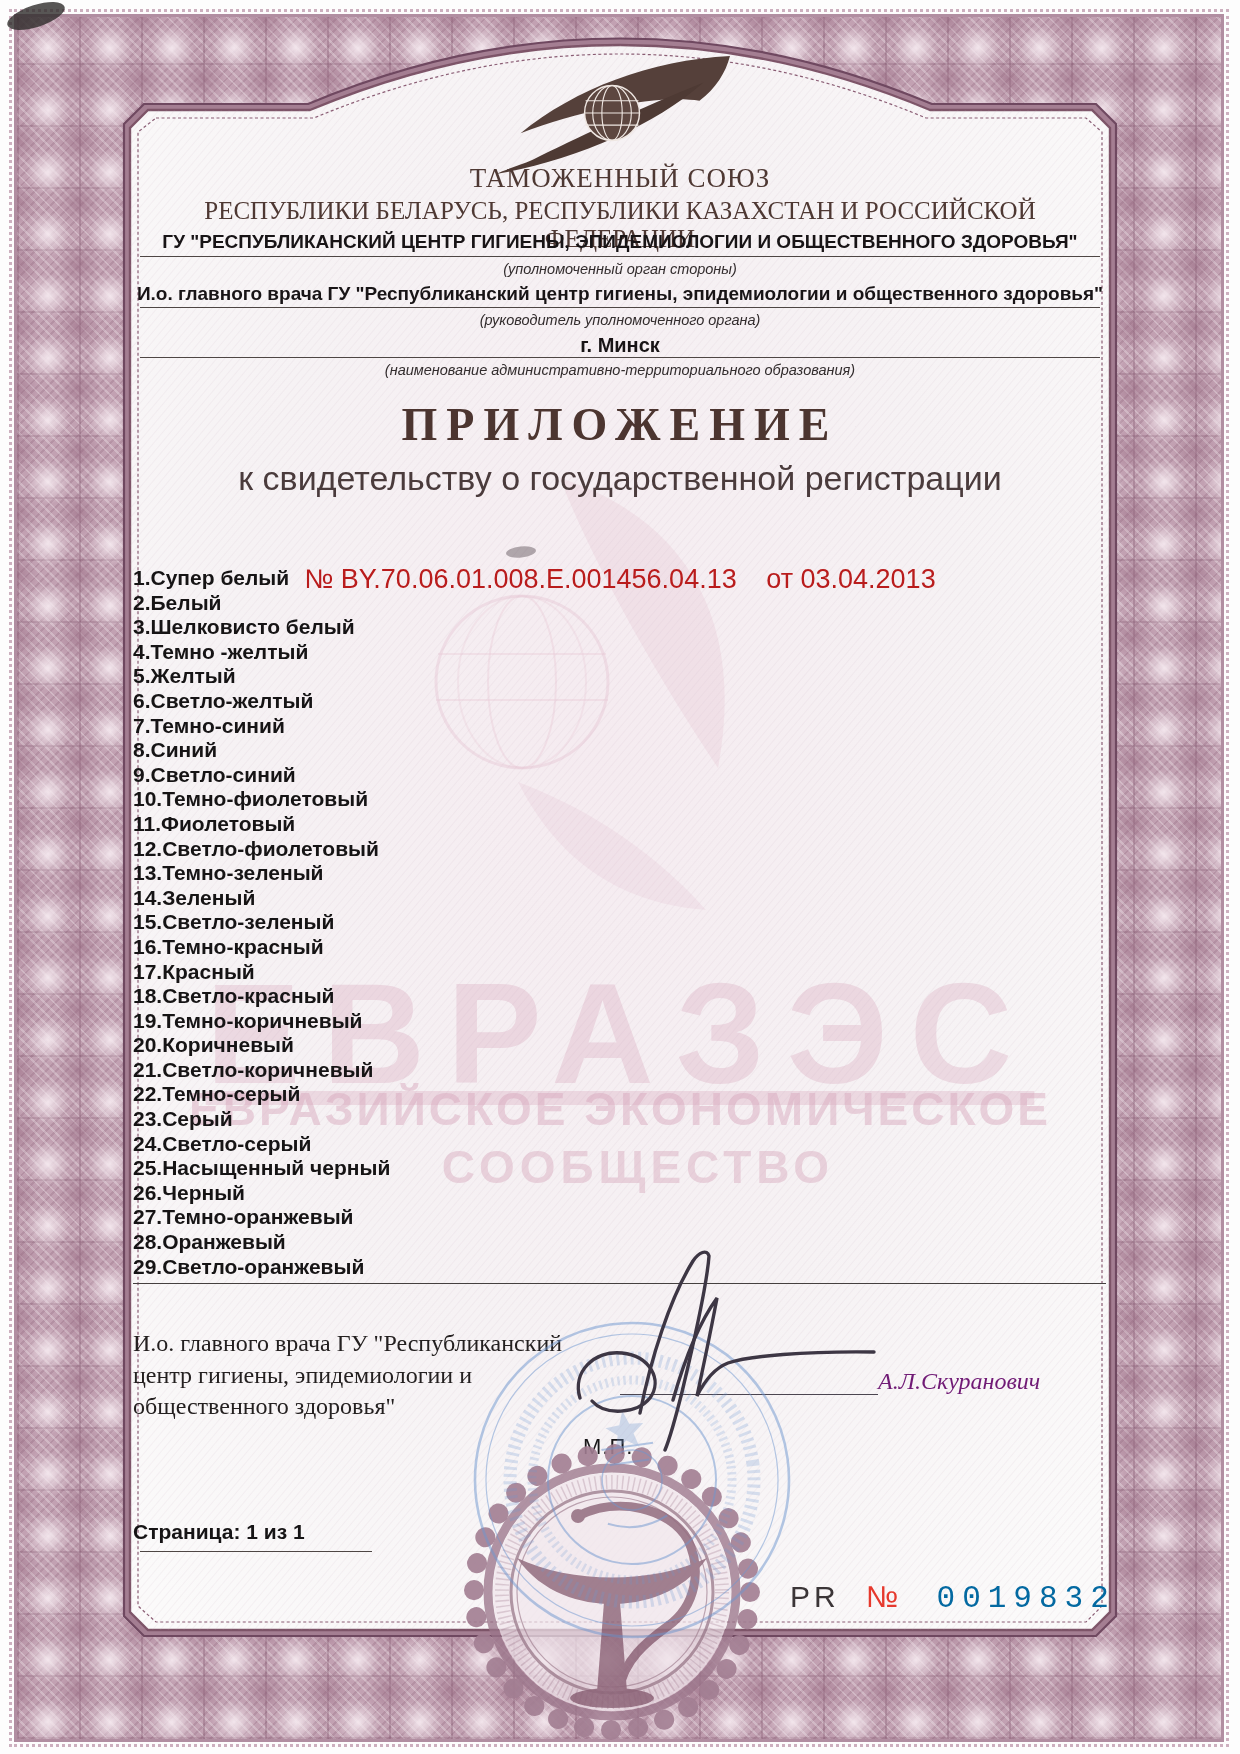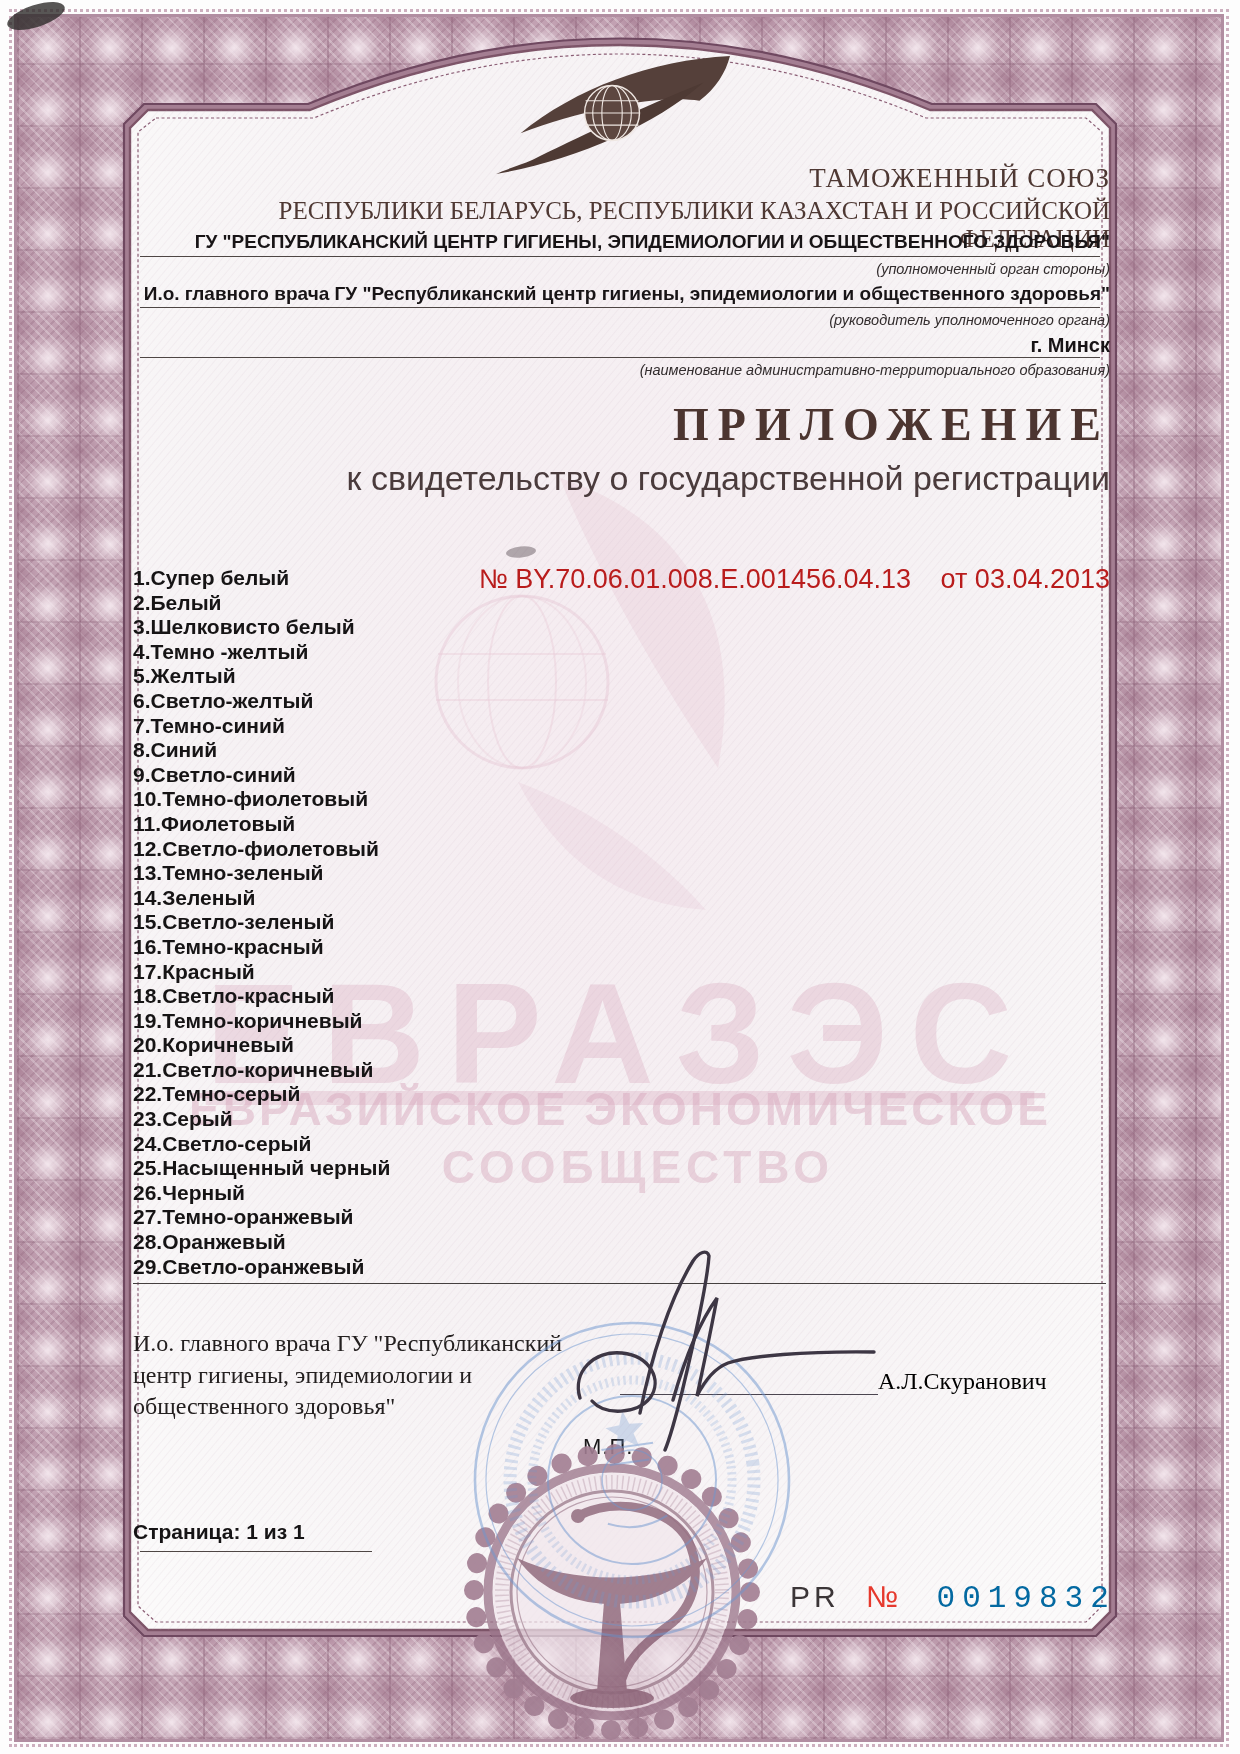--- a/index.html
+++ b/index.html
@@ -18,21 +18,21 @@
     background-size:62px 62px,62px 62px,auto,auto,auto,auto;
     background-position:0 0,31px 31px,0 0,0 0,0 0,0 0;
     border:3px solid #b18ea1;outline:3px dotted #cdb0bf;outline-offset:2px;}
   svg.layer{position:absolute;left:0;top:0;pointer-events:none;}
   
   .wm{position:absolute;left:130px;width:980px;text-align:center;font-weight:bold;pointer-events:none;}
   .wm-acronym{top:952px;font-size:142px;letter-spacing:22px;color:rgba(211,160,183,.30);text-decoration:underline;}
   .wm-line1{top:1082px;font-size:46px;letter-spacing:3px;color:rgba(216,168,189,.48);}
   .wm-line2{top:1140px;font-size:46px;letter-spacing:5px;color:rgba(216,168,189,.45);padding-left:18px;}
   
-  .hdr{position:absolute;left:130px;width:980px;text-align:right;color:#17090b;}
+  .hdr{position:absolute;left:130px;width:980px;text-align:center;color:#17090b;}
   .serif{font-family:"Liberation Serif",serif;}
   .t-union{top:163px;font-size:27px;color:#4e3833;letter-spacing:1px;}
   .t-countries{top:197px;font-size:25px;color:#4e3833;}
   .t-authority{top:231px;font-size:19px;font-weight:bold;color:#181416;}
   .t-official{top:283px;font-size:19px;font-weight:bold;color:#181416;}
   .t-city{top:334px;font-size:20px;font-weight:bold;color:#181416;}
   .caption{font-style:italic;font-size:14.5px;color:#322c2d;font-weight:normal;}
   .c1{top:261px;}.c2{top:312px;}.c3{top:362px;}
   .rule{position:absolute;left:140px;width:960px;border-top:1.5px solid #4e4644;}
   .r1{top:256px;}.r2{top:307px;}.r3{top:357px;}
@@ -42,21 +42,21 @@
   .t-number .num-date{margin-left:22px;}
   
   .color-list{position:absolute;left:133px;top:566px;width:620px;list-style:none;margin:0;padding:0;
     font-size:21px;font-weight:bold;color:#161415;line-height:24.6px;}
   .rule-full{position:absolute;left:133px;top:1283px;width:973px;border-top:1.5px solid #45403f;}
   
   .signer-block{position:absolute;left:133px;top:1328px;width:430px;
     font-family:"Liberation Serif",serif;font-size:24px;line-height:31.5px;color:#242020;}
   .sig-line{position:absolute;left:620px;top:1394px;width:258px;border-top:1.5px solid #4b4550;}
   .signer-name{position:absolute;left:878px;top:1368px;font-family:"Liberation Serif",serif;
-    font-size:24px;color:#000000;}
+    font-size:24px;color:#701a75;font-style:italic;}
   .stamp-place{position:absolute;left:583px;top:1434px;font-size:22px;letter-spacing:1px;color:#191719;}
   
   .page-rule{position:absolute;left:140px;top:1551px;width:232px;border-top:1.5px solid #4e4644;}
   .page-label{position:absolute;left:133px;top:1520px;font-size:21px;font-weight:bold;color:#161415;}
   .form-no{position:absolute;left:790px;top:1580px;font-size:30px;color:#433d3f;letter-spacing:2px;}
   .form-no .series{letter-spacing:4px;color:#3b3537;}
   .form-no .nosign{color:#e6392d;margin-left:16px;}
   .form-no .digits{font-family:"Liberation Mono",monospace;font-size:31px;color:#0369a1;
     letter-spacing:7px;margin-left:26px;}
   .logo-wrap{position:absolute;left:488px;top:54px;width:244px;height:122px;}

